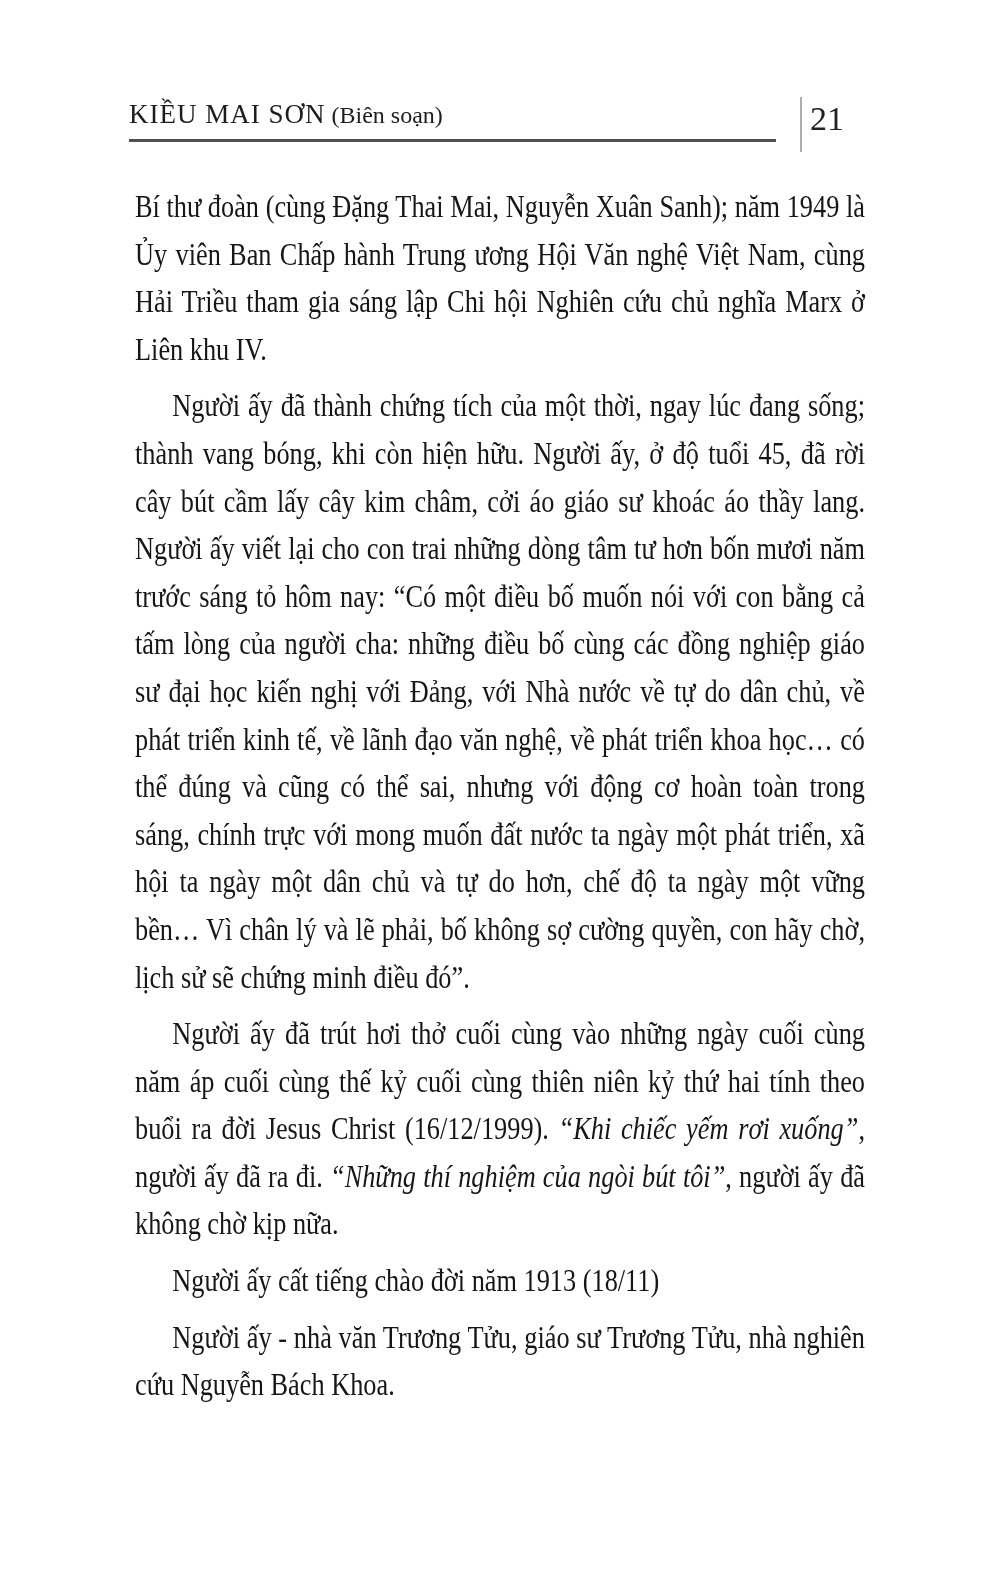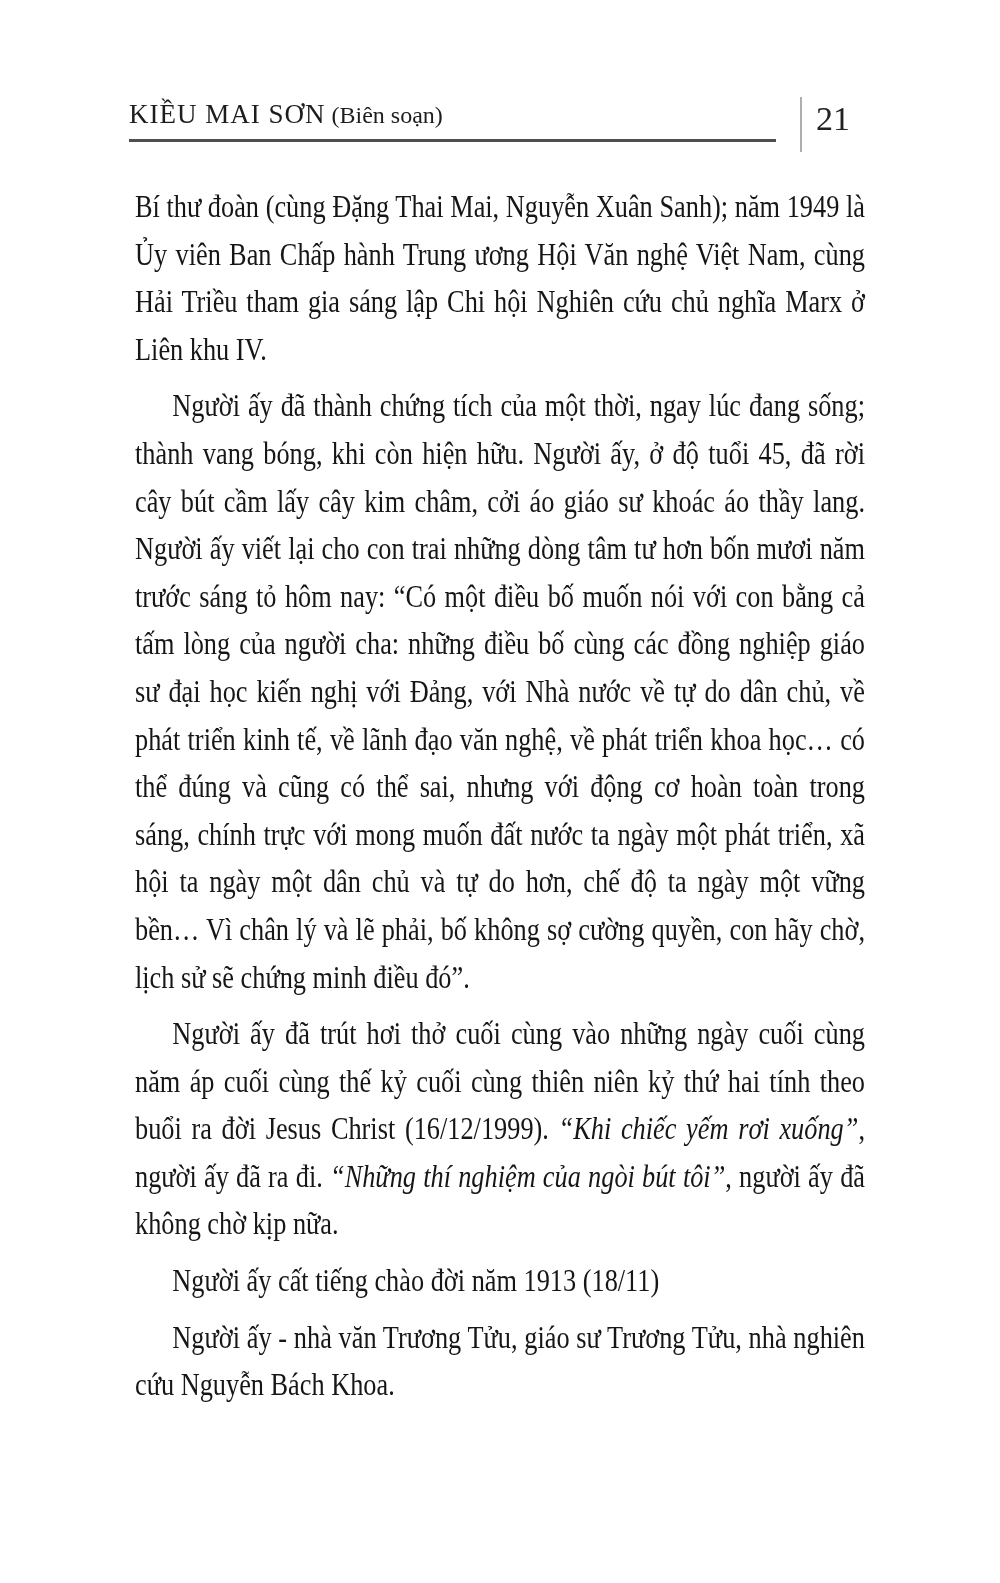--- a/index.html
+++ b/index.html
@@ -42,23 +42,24 @@
     top: 97px;
     width: 2px;
     height: 55px;
     background: #aeaeae;
   }
   .page-number {
     position: absolute;
     left: 801px;
     top: 100px;
     width: 64px;
-    text-align: center;
+    text-align: left;
     font-size: 34px;
     color: #222222;
+    padding-left: 9px;
   }
   
   .page-body {
     position: absolute;
     top: 183px;
     left: 135px;
     width: 860px;               
     transform: scaleX(0.8488);  
     transform-origin: 0 0;
     font-size: 31px;

